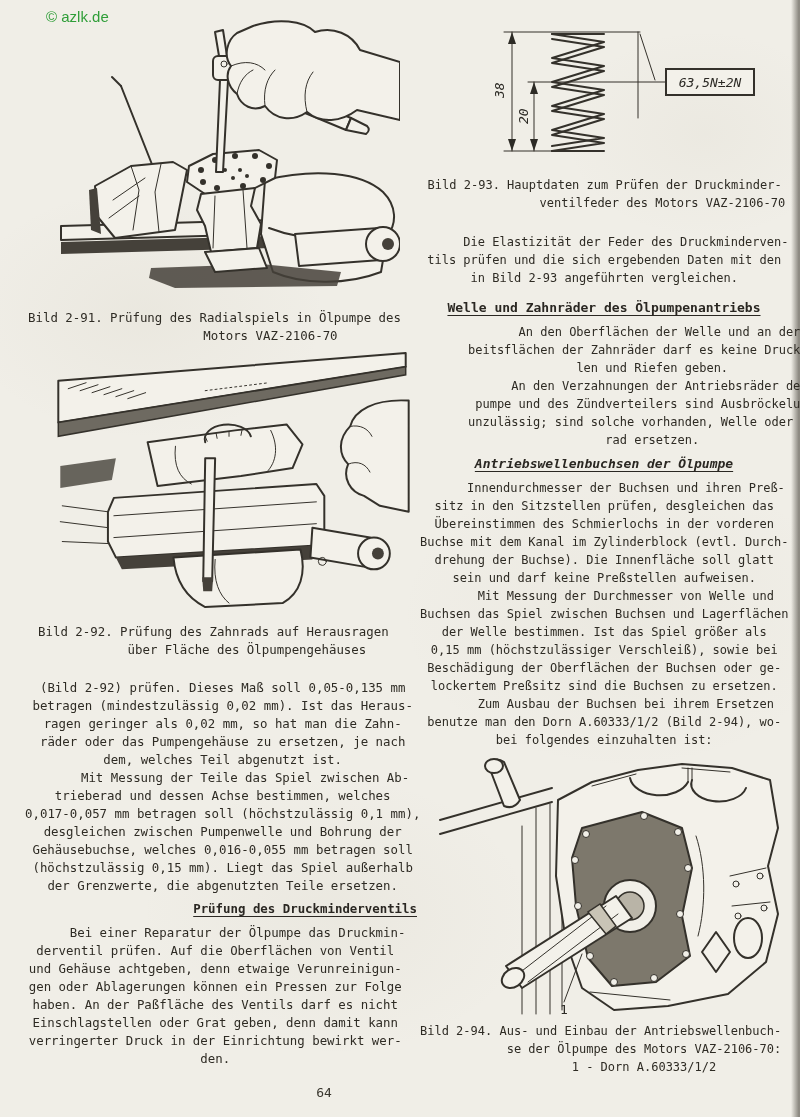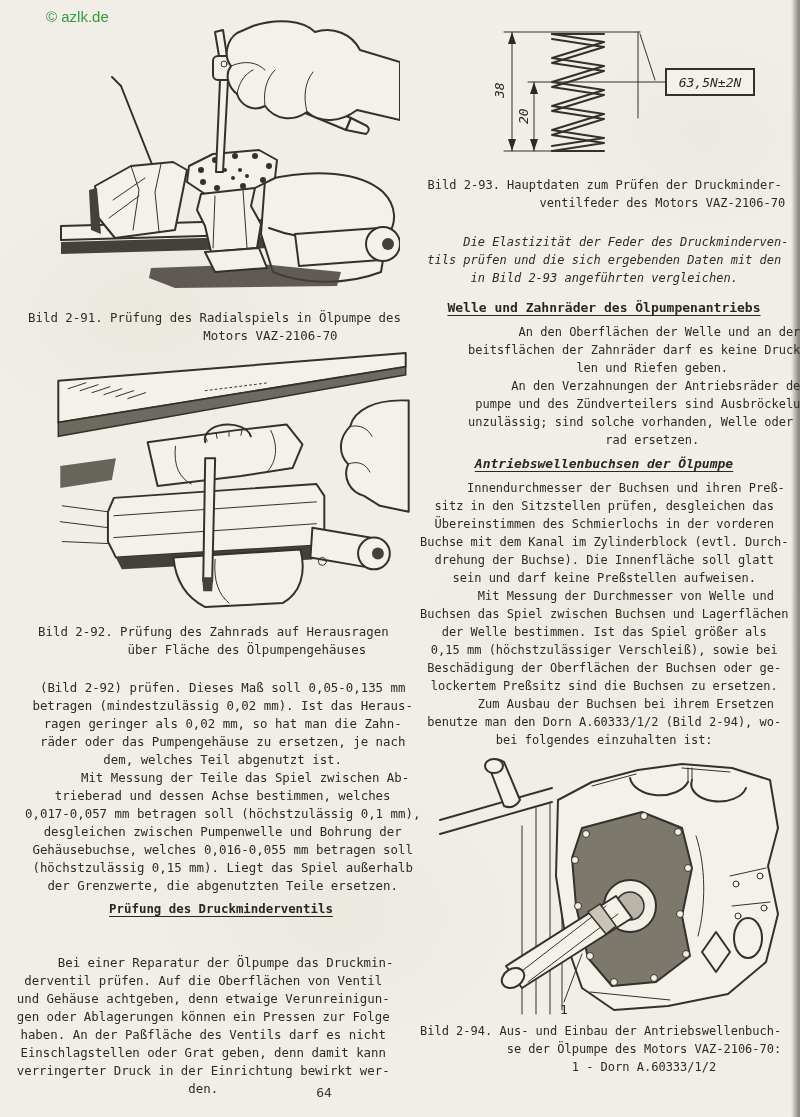--- a/index.html
+++ b/index.html
@@ -12,21 +12,21 @@
       radial-gradient(ellipse 280px 200px at 42% 82%, rgba(150,140,110,.06), transparent 70%),
       radial-gradient(ellipse 200px 150px at 88% 12%, rgba(150,140,110,.05), transparent 70%);
     font-family:"DejaVu Sans Mono","Liberation Mono",monospace;
     color:#2e2b24;
   }
   .abs{position:absolute;}
   pre{margin:0;white-space:pre;font-family:inherit;text-align:center;}
   .lcol{font-size:12.4px;line-height:18px;color:#2e2b24;}
   .rcol{font-size:12px;line-height:18px;color:#2e2b24;}
   .heading{text-decoration:underline;text-underline-offset:3px;text-align:center;font-weight:bold;color:#2a2722;}
-  .lhead{width:392px;font-size:12.4px;}
+  .lhead{width:392px;font-size:12.4px;text-align:right;}
   .rhead{width:368px;font-size:13px;}
   .watermark{font-family:"Liberation Sans","DejaVu Sans",sans-serif;font-size:15px;color:#2f9e38;}
   .pagenum{left:0;width:648px;text-align:center;font-size:13px;color:#3a372f;}
   .scan-edge{top:0;right:0;width:9px;height:1117px;
     background:linear-gradient(to right, rgba(125,121,112,0), #8d8a82 85%);}
   
   .ln{fill:none;stroke:#34312b;stroke-width:2;stroke-linecap:round;stroke-linejoin:round;}
   .thin{fill:none;stroke:#34312b;stroke-width:1;stroke-linecap:round;}
   .fl{fill:#f3f1ea;stroke:#34312b;stroke-width:2;stroke-linejoin:round;}
   .dk{fill:#45413a;stroke:none;}
@@ -139,21 +139,21 @@
       Mit Messung der Teile das Spiel zwischen Ab-
 trieberad und dessen Achse bestimmen, welches
 0,017-0,057 mm betragen soll (höchstzulässig 0,1 mm),
 desgleichen zwischen Pumpenwelle und Bohrung der
 Gehäusebuchse, welches 0,016-0,055 mm betragen soll
 (höchstzulässig 0,15 mm). Liegt das Spiel außerhalb
 der Grenzwerte, die abgenutzten Teile ersetzen.</pre>
 
 <div class="abs heading lhead" style="left:25px;top:901px;">Prüfung des Druckminderventils</div>
 
-<pre class="abs lcol" style="left:13px;top:924px;margin-top:30px;">      Bei einer Reparatur der Ölpumpe das Druckmin-
+<pre class="abs lcol" style="left:25px;top:924px;">      Bei einer Reparatur der Ölpumpe das Druckmin-
 derventil prüfen. Auf die Oberflächen von Ventil
 und Gehäuse achtgeben, denn etwaige Verunreinigun-
 gen oder Ablagerungen können ein Pressen zur Folge
 haben. An der Paßfläche des Ventils darf es nicht
 Einschlagstellen oder Grat geben, denn damit kann
 verringerter Druck in der Einrichtung bewirkt wer-
 den.</pre>
 
 <svg class="abs" style="left:488px;top:18px;" width="300" height="150" viewBox="0 0 300 150">
   <g>
@@ -177,21 +177,21 @@
   </g>
   <text class="dim" transform="translate(16,80) rotate(-90)">38</text>
   <text class="dim" transform="translate(40,106) rotate(-90)">20</text>
   <rect x="178" y="51" width="88" height="26" fill="#f3f1ea" stroke="#34312b" stroke-width="2"></rect>
   <text class="dim" x="222" y="69" text-anchor="middle">63,5N±2N</text>
 </svg>
 
 <pre class="abs rcol" style="left:424px;top:176px;">Bild 2-93. Hauptdaten zum Prüfen der Druckminder-
                 ventilfeder des Motors VAZ-2106-70</pre>
 
-<pre class="abs rcol" style="left:420px;top:233px;font-style:italic;">      Die Elastizität der Feder des Druckminderven-
+<pre class="abs rcol" style="left:420px;top:233px;">      Die Elastizität der Feder des Druckminderven-
 tils prüfen und die sich ergebenden Daten mit den
 in Bild 2-93 angeführten vergleichen.</pre>
 
 <div class="abs heading rhead" style="left:420px;top:300px;">Welle und Zahnräder des Ölpumpenantriebs</div>
 
 <pre class="abs rcol" style="left:420px;top:323px;margin-left:48px;">      An den Oberflächen der Welle und an der Ar-
 beitsflächen der Zahnräder darf es keine Druckstel-
 len und Riefen geben.
       An den Verzahnungen der Antriebsräder der Öl-
 pumpe und des Zündverteilers sind Ausbröckelungen

